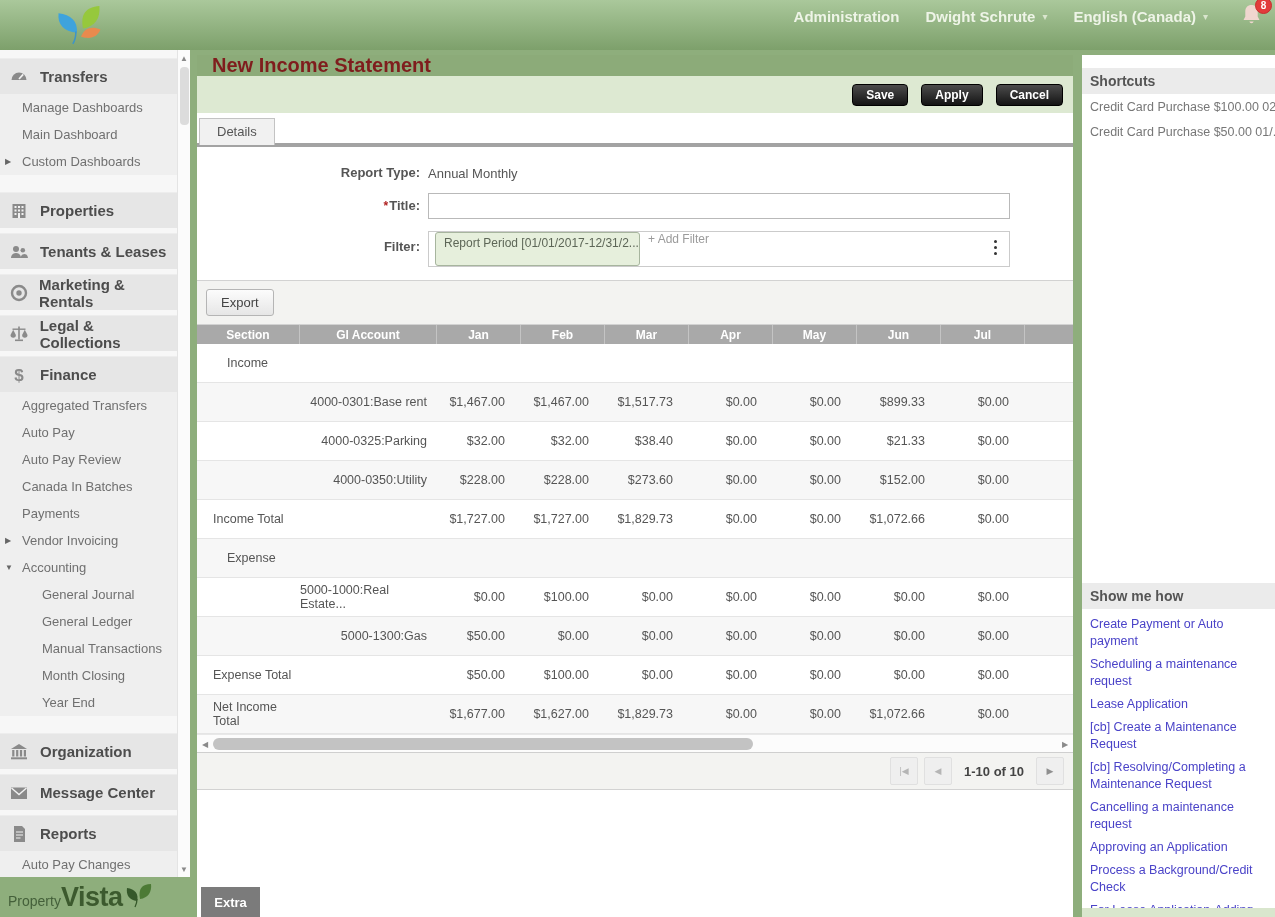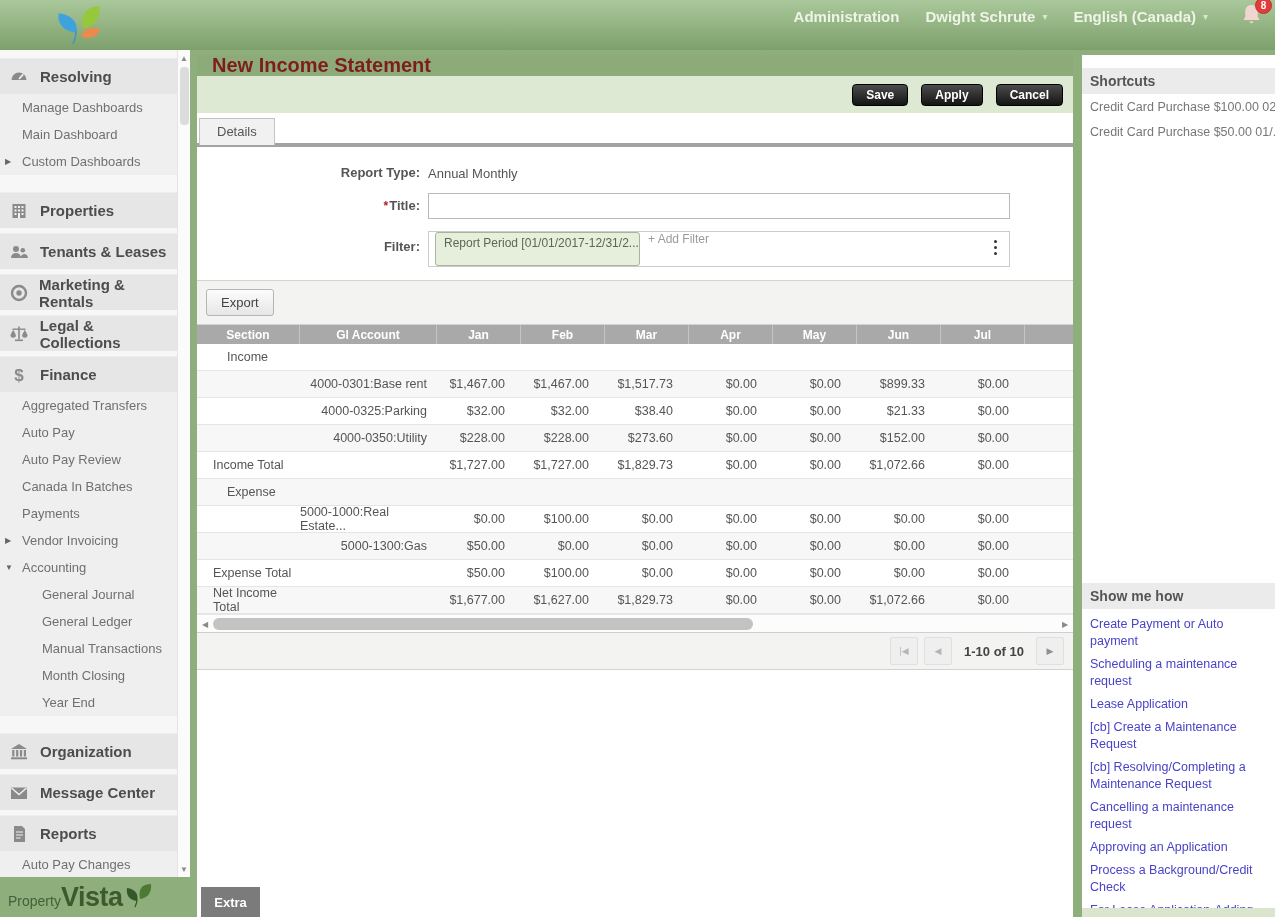--- a/index.html
+++ b/index.html
@@ -111,21 +111,21 @@
     background:linear-gradient(#fcfcfc,#e6e6e6); border:1px solid #b5b5b5; border-radius:3px;
     color:#444; font-size:13px; padding:5px 14px; cursor:pointer; font-family:inherit;
   }
   .grid{ background:#fff; border-top:1px solid #d2d2d2; }
   .grid-header{ display:flex; height:19px; background:#a9a9a9; }
   .th{
     color:#fff; font-weight:bold; font-size:12px; display:flex; align-items:center; justify-content:center;
     border-right:1px solid #c4c4c4; cursor:pointer;
   }
   .th.stub{ flex:1; border-right:none; cursor:default;}
-  .tr{ display:flex; height:27px; border-bottom:1px solid #e5e5e5; background:#fff; cursor:default;}
+  .tr{ display:flex; height:39px; border-bottom:1px solid #e5e5e5; background:#fff; cursor:default;}
   .tr.alt{ background:#f7f7f7; }
   .td{ font-size:12.5px; color:#555; display:flex; align-items:center; }
   .col0{ width:103px; } .col1{ width:137px; } .colv{ width:84px; }
   .td.col0{ padding-left:16px; }
   .td.col0.sec-name{ padding-left:30px; }
   .td.col1{ justify-content:flex-end; padding-right:10px; }
   .td.colv{ justify-content:flex-end; padding-right:16px; }
   .td.stub{ flex:1; }
   
   .hscroll{ position:relative; height:18px; background:#fcfcfc; border-top:1px solid #e8e8e8; }
@@ -196,21 +196,21 @@
 <aside class="sidebar">
   <div class="sidebar-nav">
       <div class="nav-section has-items">
         <div class="nav-header">
           <span class="nav-icon">
             <svg width="20" height="20" viewBox="0 0 20 20">
               <path d="M2.5 13a7.5 7.5 0 0115 0z" fill="#8a8a8a"></path>
               <path d="M10 12l4.2-4.6" stroke="#f2f2f2" stroke-width="1.7"></path>
             </svg>
           </span>
-          <span class="nav-label">Resolving</span>
+          <span class="nav-label">Transfers</span>
         </div>
         <div class="nav-items">
           <div class="nav-item">
             <span>Manage Dashboards</span>
           </div>
           <div class="nav-item">
             <span>Main Dashboard</span>
           </div>
           <div class="nav-item">
             <span class="tree-arrow">▶</span>

